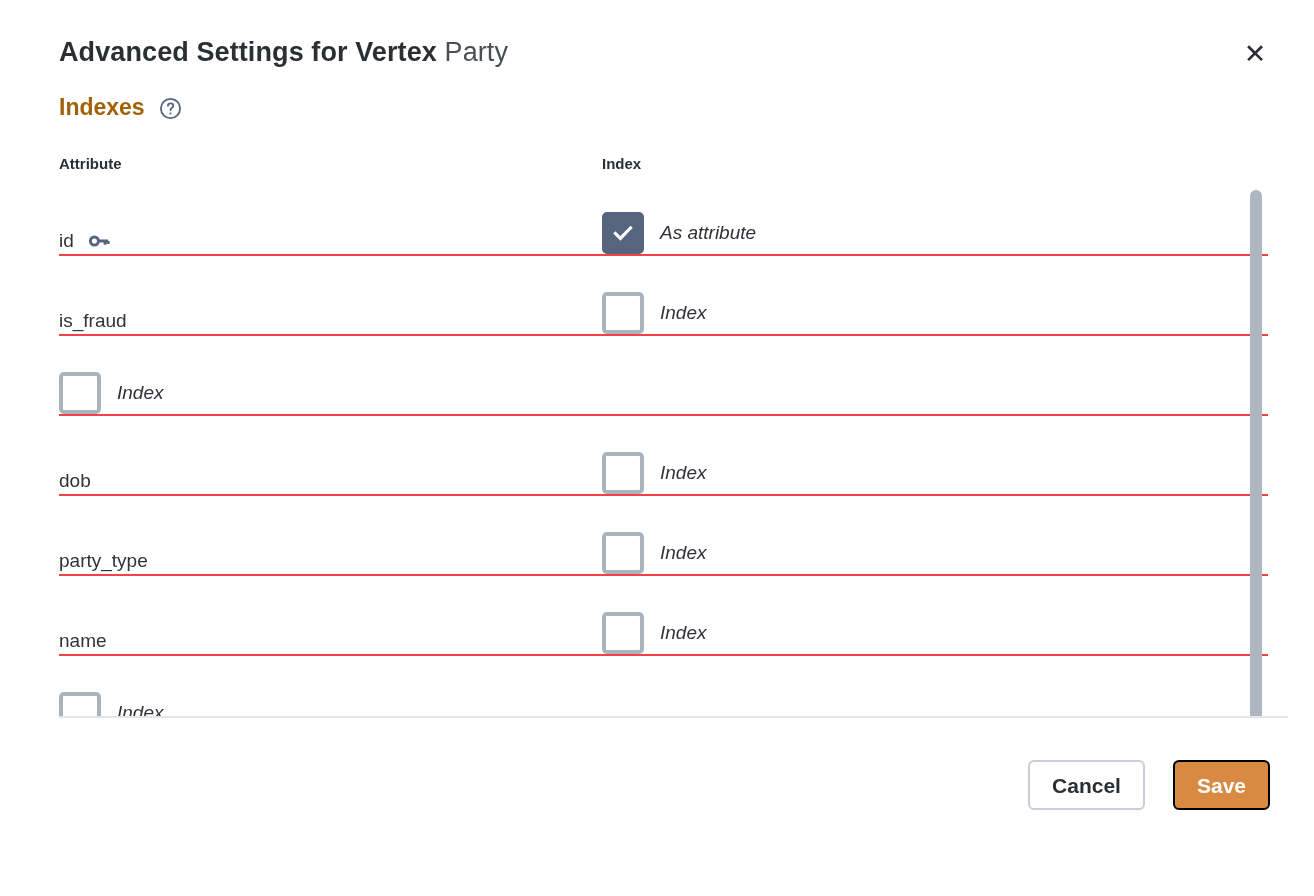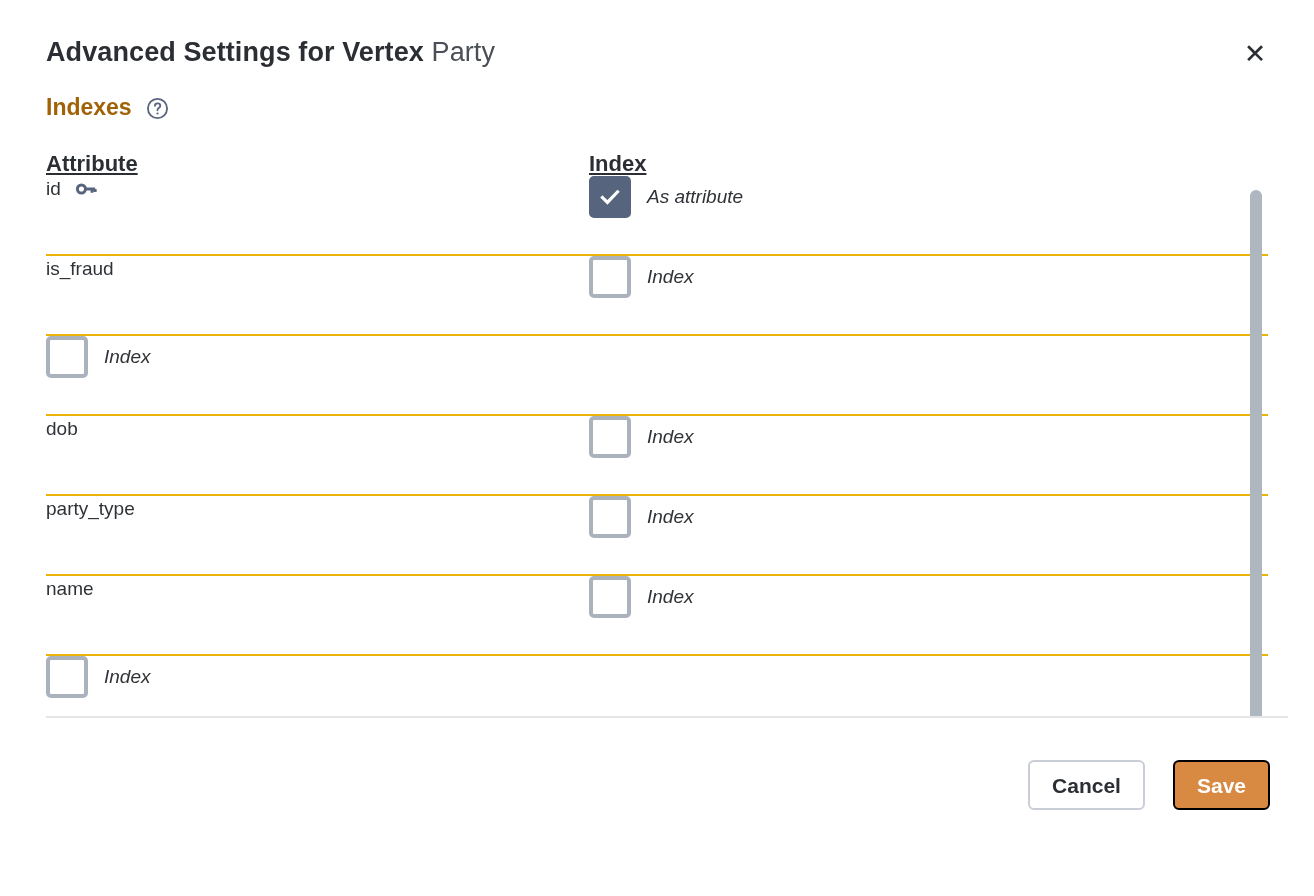--- a/index.html
+++ b/index.html
@@ -15,20 +15,21 @@
     overflow: hidden;
     position: relative;
   }
 
   .dialog {
     position: absolute;
     inset: 0;
     display: flex;
     flex-direction: column;
     background: #ffffff;
+    padding-left: 13px;
   }
 
   
   .dialog-header {
     position: relative;
     padding: 34px 46px 0 46px;
     flex: none;
   }
   .dialog-title {
     font-size: 27px;
@@ -94,44 +95,43 @@
   .table-head {
     display: flex;
     align-items: flex-end;
     height: 54px;
     padding-top: 14px;
     box-sizing: border-box;
   }
   .col-attribute { width: 543px; flex: none; }
   .col-index     { flex: 1; }
   .th {
-    font-size: 22px;
+    font-size: 15px;
     line-height: 24px;
     font-weight: 700;
     color: #2b2f33;
-    text-decoration: underline;
   }
 
   .scroll-area {
     position: relative;
     height: 540px;
     overflow: hidden;
   }
   .rows {
     position: absolute;
     top: 0;
     left: 0;
     right: 0;
   }
   .row {
     display: flex;
-    align-items: flex-start;
+    align-items: flex-end;
     height: 80px;
     box-sizing: border-box;
-    border-bottom: 2px solid #eab308;
+    border-bottom: 2px solid #ef4444;
     padding-right: 52px;
   }
   .attr-cell {
     width: 543px;
     flex: none;
     display: flex;
     align-items: center;
     gap: 14px;
   }
   .attr-name {

